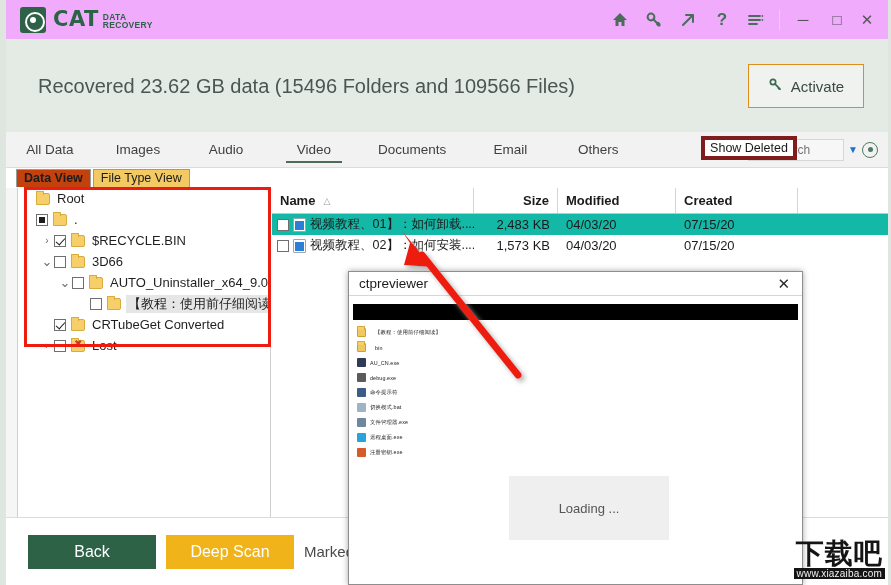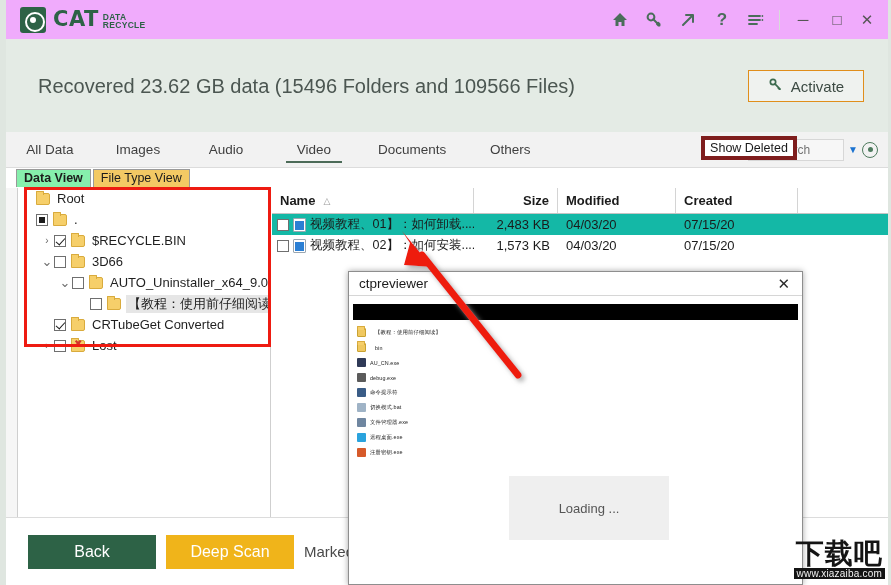--- a/index.html
+++ b/index.html
@@ -71,21 +71,21 @@
     background:#e4ebe5;
     display:flex; align-items:center;
   }
   #recovered-text {
     margin-left:32px; font-size:20px; color:#4b5651; font-weight:normal;
     white-space:nowrap;
   }
   #activate-button {
     margin-left:auto; margin-right:24px;
     border:1px solid #e08e1b; background:#eff2ef;
-    height:32px; min-width:116px; padding:10px 16px;
+    height:44px; min-width:116px; padding:10px 16px;
     display:flex; align-items:center; justify-content:center; gap:8px;
     font-size:15px; color:#3c4a43; cursor:pointer;
   }
 
   
   #tabbar {
     position:absolute; left:0; top:132px; right:0; height:36px;
     background:#f2f2f2; border-bottom:1px solid #dcdcdc;
     display:flex; align-items:stretch;
   }
@@ -129,21 +129,21 @@
 
   
   #viewtabs {
     position:absolute; left:10px; top:169px; height:18px;
     display:flex; align-items:flex-end; gap:2px; z-index:6;
   }
   .view-tab {
     font-size:12.5px; padding:1px 7px 2px 7px;
     border:1px solid #9a9a9a; border-bottom:none; cursor:pointer;
   }
-  .view-tab.sel { background:#86efac; font-weight:bold; color:#1c1c1c; }
+  .view-tab.sel { background:#c2410c; font-weight:bold; color:#1c1c1c; }
   .view-tab.alt { background:#f3c964; color:#1c1c1c; }
 
   
   #left-strip {
     position:absolute; left:0; top:188px; width:12px; bottom:68px;
     background:#f6f6f6; border-right:1px solid #cfcfcf;
     font-size:8px; color:#888; text-align:center;
   }
 
   
@@ -317,21 +317,21 @@
 
 <div id="app-window">
 
   <div id="title-bar">
     <div id="logo">
       <div class="logo-mark"></div>
       <div class="logo-text">
         <div class="logo-cat">CAT</div>
         <div class="logo-sub">
           <div>DATA</div>
-          <div>RECYCLE</div>
+          <div>RECOVERY</div>
         </div>
       </div>
     </div>
     <div id="titlebar-icons">
       <div class="tb-icon">
         <svg width="18" height="18" viewBox="0 0 18 18">
             <path d="M9 2 L16 9 H13.5 V15 H10.5 V11 H7.5 V15 H4.5 V9 H2 Z" fill="#4a6d5a"></path>
           </svg>
       </div>
       <div class="tb-icon">
@@ -374,20 +374,21 @@
       <span>Activate</span>
     </div>
   </div>
 
   <div id="tabbar">
     <div class="cat-tab">All Data</div>
     <div class="cat-tab">Images</div>
     <div class="cat-tab">Audio</div>
     <div class="cat-tab active">Video</div>
     <div class="cat-tab">Documents</div>
+    <div class="cat-tab">Email</div>
     <div class="cat-tab">Others</div>
 
     <div id="tabbar-right">
       <span id="show-deleted-check"></span>
       <div id="show-deleted-tooltip">Show Deleted</div>
       <div id="search-box">
         <span class="mag">
           <svg width="13" height="13" viewBox="0 0 14 14">
               <circle cx="6" cy="6" r="4.2" fill="none" stroke="#b9b9b9" stroke-width="1.6"></circle>
               <path d="M9.2 9.2 L13 13" stroke="#b9b9b9" stroke-width="1.6" stroke-linecap="round"></path>

